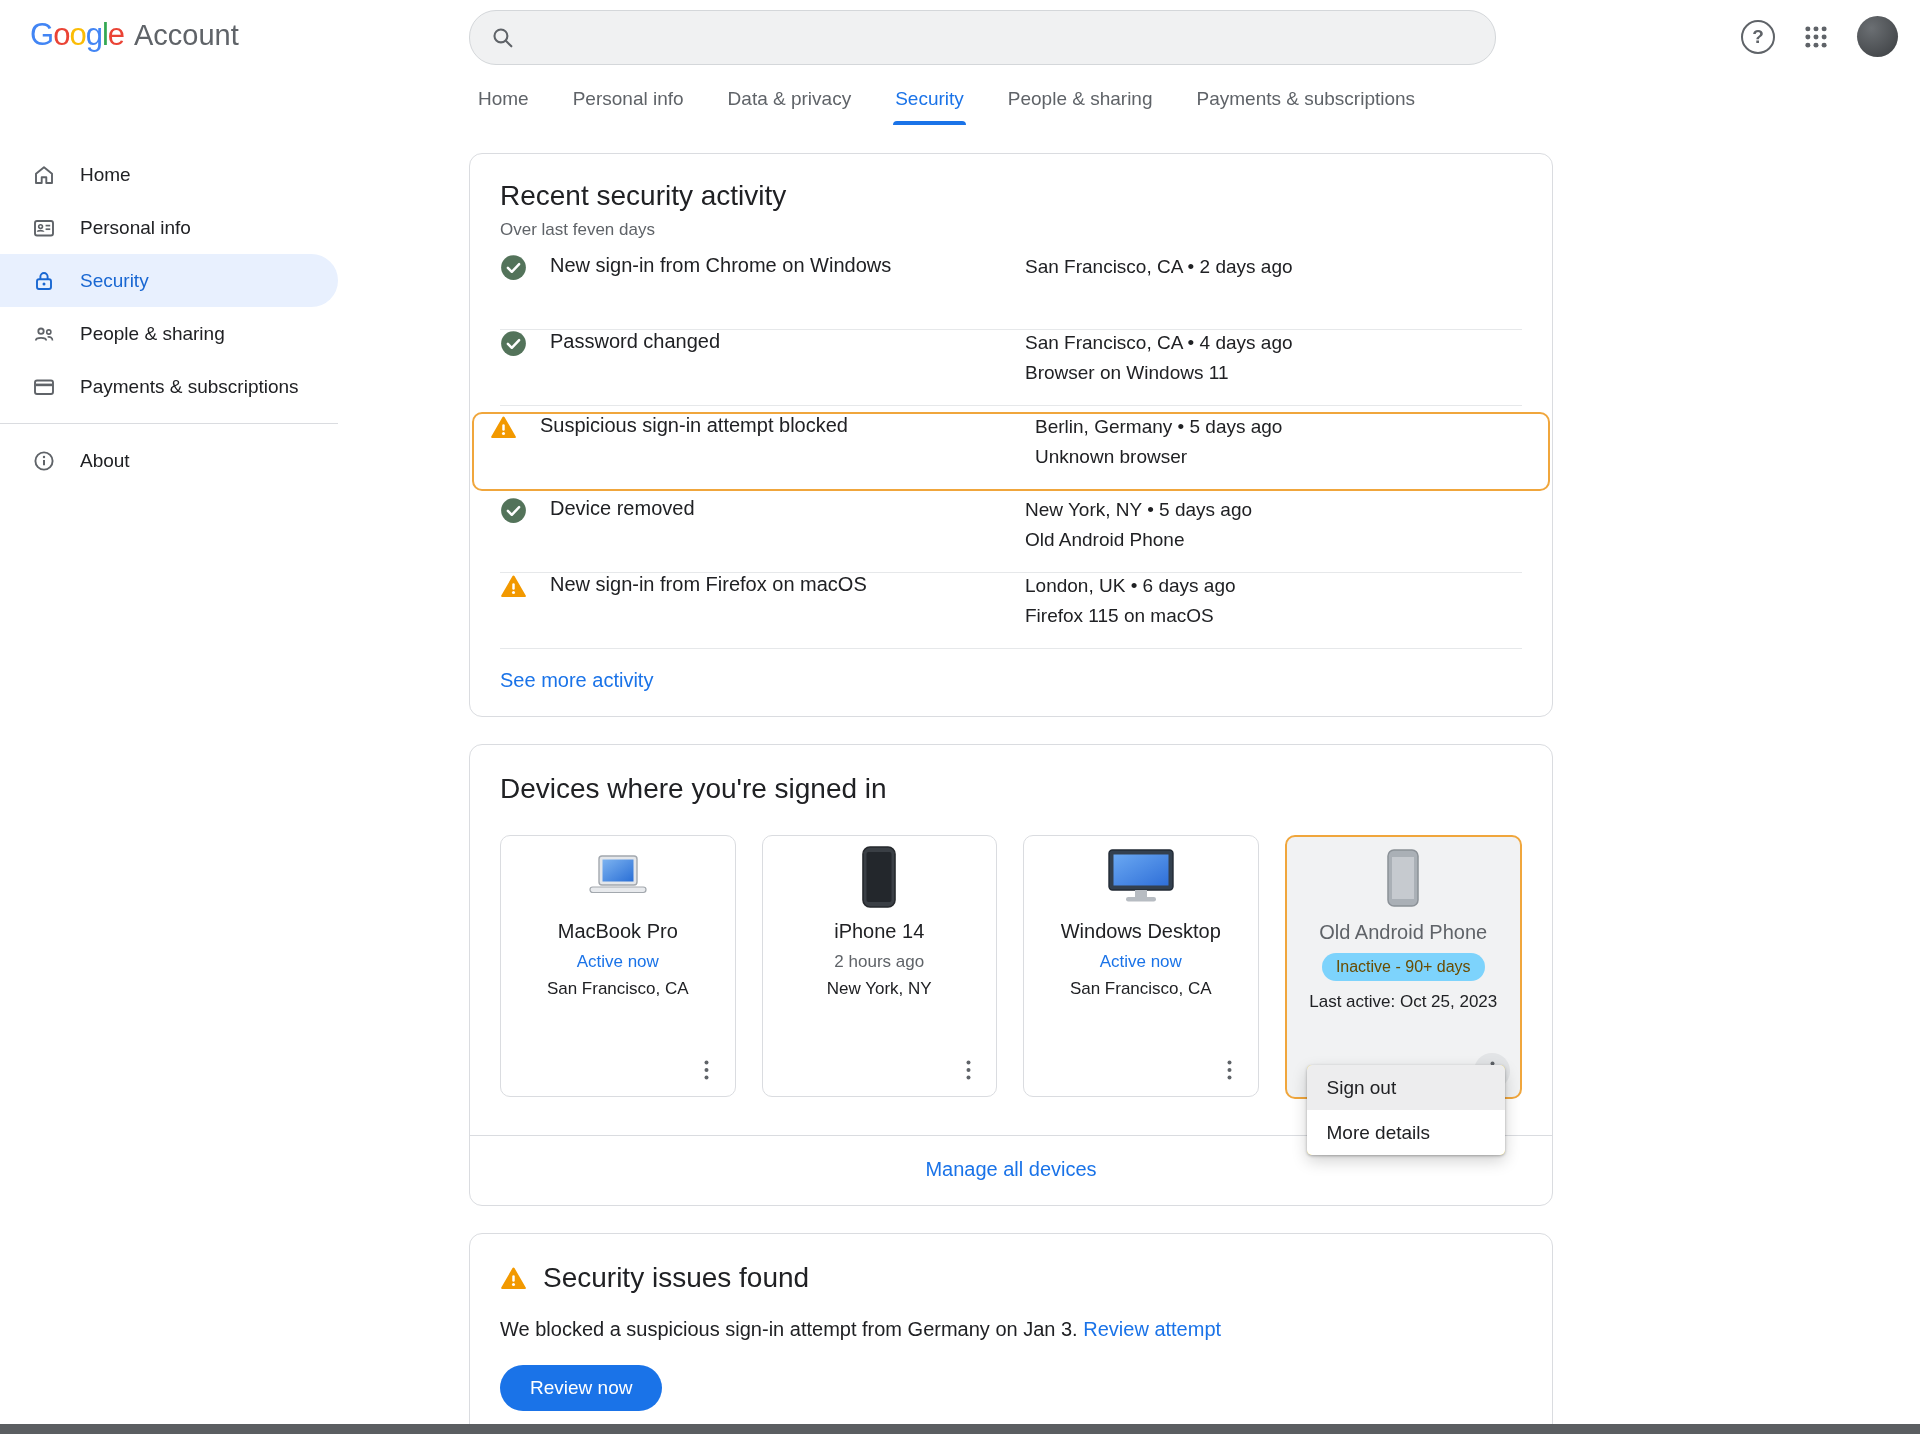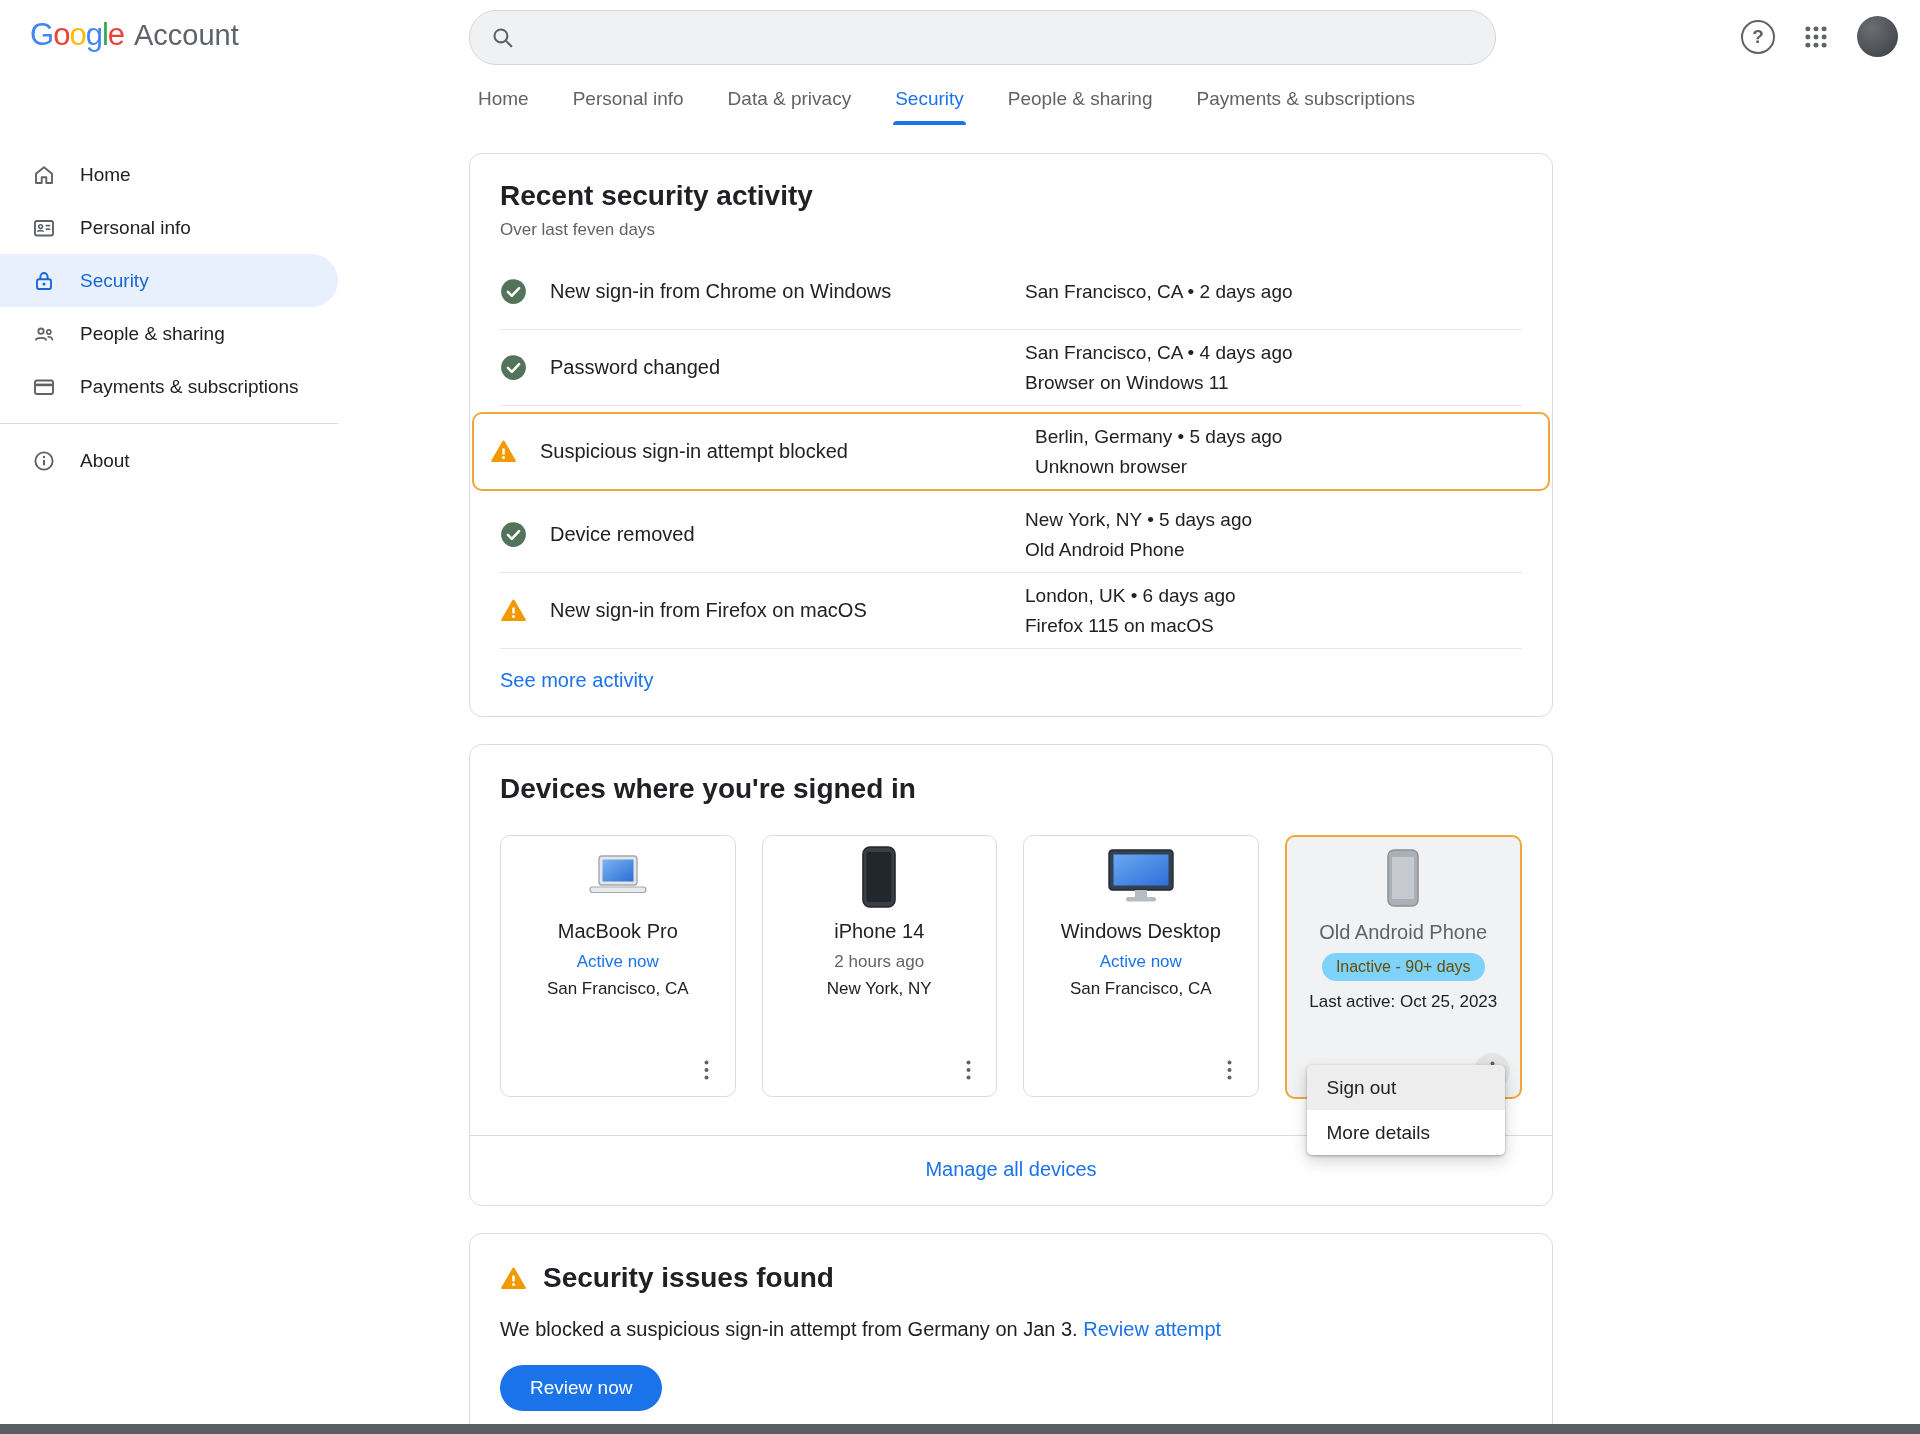--- a/index.html
+++ b/index.html
@@ -35,26 +35,26 @@
   .sidebar{position:absolute;left:0;top:148px;width:338px;}
   .side-item{display:flex;align-items:center;gap:24px;height:53px;padding-left:32px;
     border-radius:0 27px 27px 0;font-size:19px;font-weight:500;color:#202124;cursor:pointer;}
   .side-item .icon{width:24px;height:24px;flex:none;color:#5f6368;display:flex;}
   .side-item.active{background:#e8f0fe;color:#1967d2;}
   .side-item.active .icon{color:#1967d2;}
   .side-divider{height:1px;background:#dadce0;margin:10px 0;}
   
   .main{position:absolute;left:469px;top:153px;width:1084px;display:flex;flex-direction:column;gap:27px;}
   .card{border:1px solid #dadce0;border-radius:13px;background:#fff;}
-  .card-title{font-size:28px;font-weight:700;color:#202124;}
+  .card-title{font-size:28px;font-weight:400;color:#202124;}
   .card-sub{font-size:17px;color:#5f6368;margin-top:8px;}
   
   .card.activity{padding:26px 30px 24px;}
   .rows{margin-top:14px;}
-  .activity-row{display:flex;align-items:center;height:75px;border-bottom:1px solid #e6e8ea;cursor:pointer;}
+  .activity-row{display:flex;height:75px;border-bottom:1px solid #e6e8ea;cursor:pointer;}
   .row-icon{width:27px;height:27px;margin-right:23px;flex:none;display:flex;}
   .row-label{flex:1;font-size:20px;font-weight:500;color:#202124;}
   .row-meta{width:497px;display:flex;flex-direction:column;gap:4px;font-size:19px;color:#202124;line-height:1.35;}
   .activity-row.highlight{border:2px solid #f0a63c;border-radius:10px;margin:6px -28px;padding:0 16px;}
   .see-more{margin-top:20px;display:inline-block;font-size:20px;font-weight:500;color:#1a73e8;cursor:pointer;}
   
   .card.devices{padding:28px 30px 0;}
   .device-grid{display:flex;gap:26px;margin-top:30px;}
   .device-card{width:236px;height:252px;border:1px solid #dadce0;border-radius:10px;position:relative;
     display:flex;flex-direction:column;align-items:center;padding-top:8px;background:#fff;cursor:pointer;}

